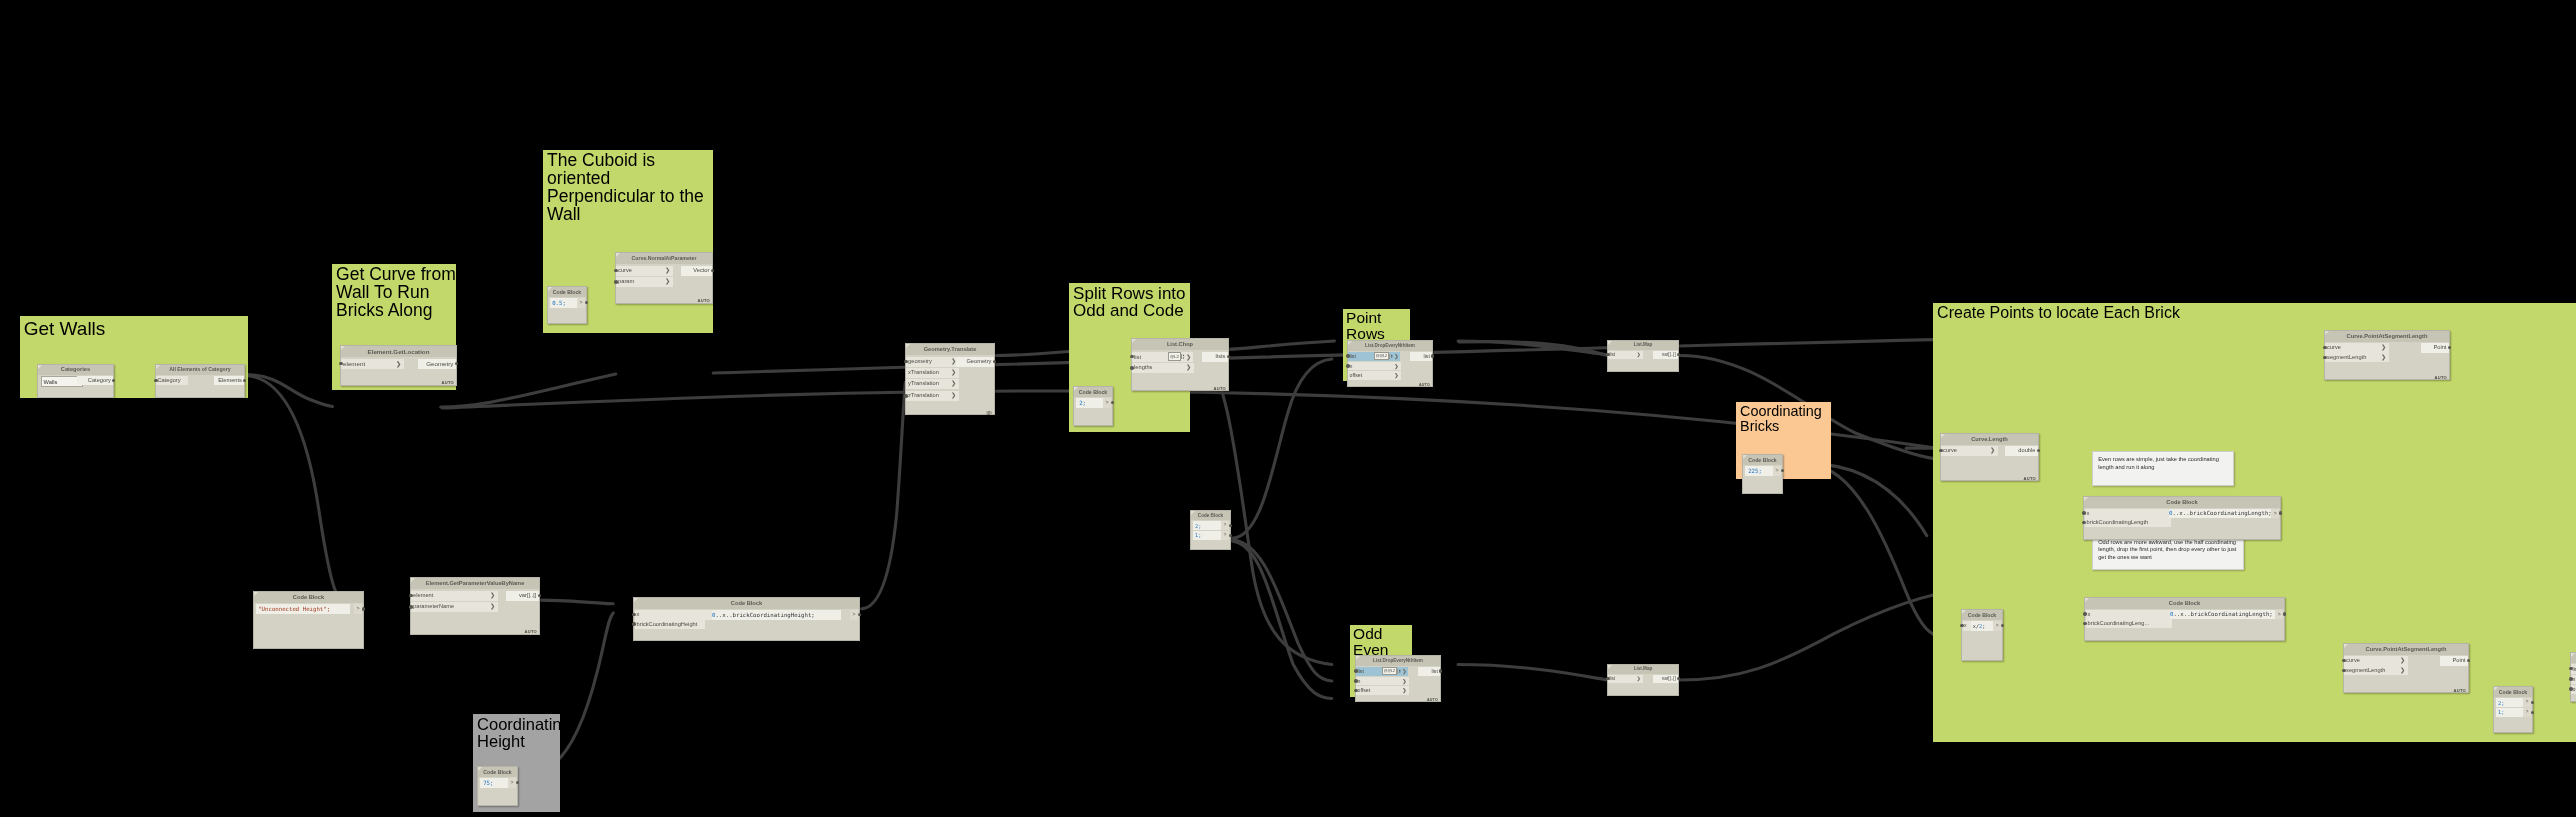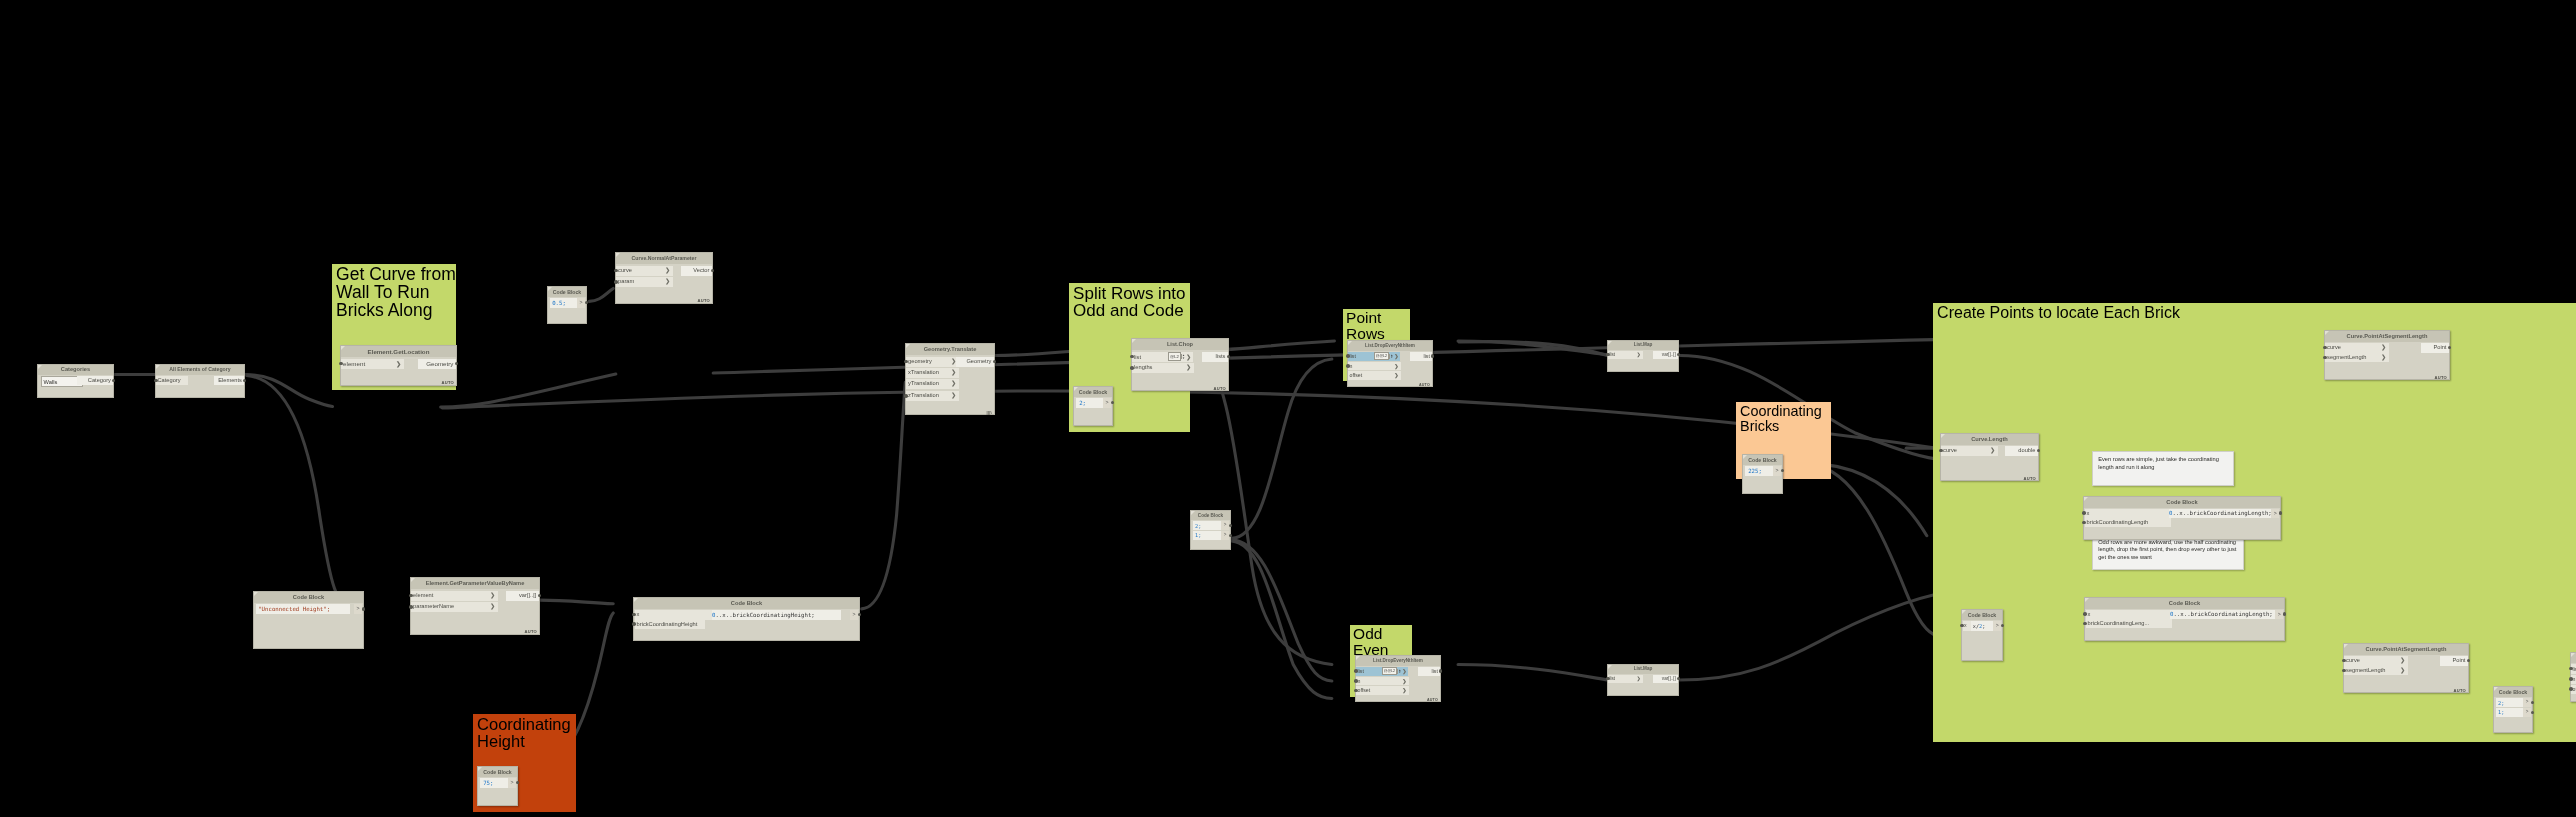--- a/index.html
+++ b/index.html
@@ -123,20 +123,23 @@
       <path d="M 6074 195 C 6110 195 6140 230 6160 270 C 6180 300 6195 310 6210 312"></path>
 
       <path d="M 5783 168 C 5820 168 5840 172 5866 175"></path>
       <path d="M 5783 188 C 5820 190 5845 195 5868 199"></path>
       <path d="M 5783 208 C 5820 212 5845 220 5868 224"></path>
 
       <path d="M 6401 312 C 6500 312 6600 330 6670 347"></path>
     </g>
   </svg>
 
+  <div class="group" style="left:19.6px;top:316px;width:228px;height:82px;background:#c3d86a;">
+    <div class="group-title" style="font-size:19px;padding:3.1px 0 0 4.1px;">Get Walls</div>
+  </div>
   <div class="node" style="left:37px;top:364px;width:77px;height:34px;">
     <div class="node-header" style="font-size:5.7px;height:9.8px;line-height:9.8px;">Categories</div>
     <div class="ports" style="height:24px;">
       <div class="dropdown" style="position:absolute;left:3.1px;top:1.5px;width:37px;height:8.8px;font-size:5.7px;padding:0 1.5px;">
         <span>Walls</span>
         <span style="font-size:4.1px;">▾</span>
       </div>
       <div class="out" style="top:1.5px;width:34px;height:8.8px;line-height:8.8px;font-size:5.7px;padding-right:2.1px;">Category</div>
       <div class="dot" style="right:-2.1px;top:4.1px;"></div>
     </div>
@@ -163,20 +166,23 @@
         <span>element</span>
         <span class="chev">❯</span>
       </div>
       <div class="dot" style="left:-2.1px;top:4.6px;"></div>
       <div class="out" style="top:1.5px;width:35px;height:9.8px;line-height:9.8px;font-size:6.2px;padding-right:2.6px;">Geometry</div>
       <div class="dot" style="right:-2.1px;top:4.6px;"></div>
       <div class="auto" style="font-size:4.1px;">AUTO</div>
     </div>
   </div>
 
+  <div class="group" style="left:543px;top:150px;width:170px;height:183px;background:#c3d86a;">
+    <div class="group-title" style="font-size:17.5px;padding:2.1px 0 0 4.1px;">The Cuboid is oriented Perpendicular to the Wall</div>
+  </div>
   <div class="node" style="left:547px;top:286px;width:40px;height:38px;">
     <div class="node-header" style="font-size:5.2px;height:10.3px;line-height:10.3px;">Code Block</div>
     <div class="ports" style="height:27px;">
       <div class="cb-line" style="position:absolute;left:2.1px;top:1px;width:28px;height:9.3px;font-size:5.7px;padding-left:2.1px;">
         <span class="num">0.5;</span>
       </div>
       <div class="cb-out" style="position:absolute;right:1px;top:1px;width:8.2px;height:9.3px;line-height:9.3px;font-size:5.2px;">&gt;</div>
       <div class="dot" style="right:-2.1px;top:3.6px;"></div>
     </div>
   </div>
@@ -403,21 +409,21 @@
         </div>
       <div class="dot" style="left:-2.1px;top:13px;"></div>
       <div class="cb-line" style="position:absolute;left:78px;top:1px;width:129px;height:9.3px;font-size:5.7px;">
         <span><span class="num">0</span>..x..brickCoordinatingHeight;</span>
         </div>
       <div class="cb-out" style="position:absolute;right:1px;top:1px;width:8.2px;height:9.3px;line-height:9.3px;font-size:5.2px;">&gt;</div>
       <div class="dot" style="right:-2.1px;top:3.6px;"></div>
     </div>
   </div>
 
-  <div class="group" style="left:473px;top:714px;width:103px;height:98px;background:#c2410c;">
+  <div class="group" style="left:473px;top:714px;width:87px;height:98px;background:#a3a3a3;">
     <div class="group-title" style="font-size:16.5px;padding:2.1px 0 0 4.1px;">Coordinating Height</div>
   </div>
   <div class="node" style="left:477px;top:766px;width:41px;height:40px;">
     <div class="node-header" style="font-size:5.2px;height:10.3px;line-height:10.3px;">Code Block</div>
     <div class="ports" style="height:29px;">
       <div class="cb-line" style="position:absolute;left:2.1px;top:1px;width:29px;height:9.3px;font-size:5.7px;padding-left:3.1px;">
         <span class="num">75;</span>
         </div>
       <div class="cb-out" style="position:absolute;right:1px;top:1px;width:8.2px;height:9.3px;line-height:9.3px;font-size:5.2px;">&gt;</div>
       <div class="dot" style="right:-2.1px;top:3.6px;"></div>

